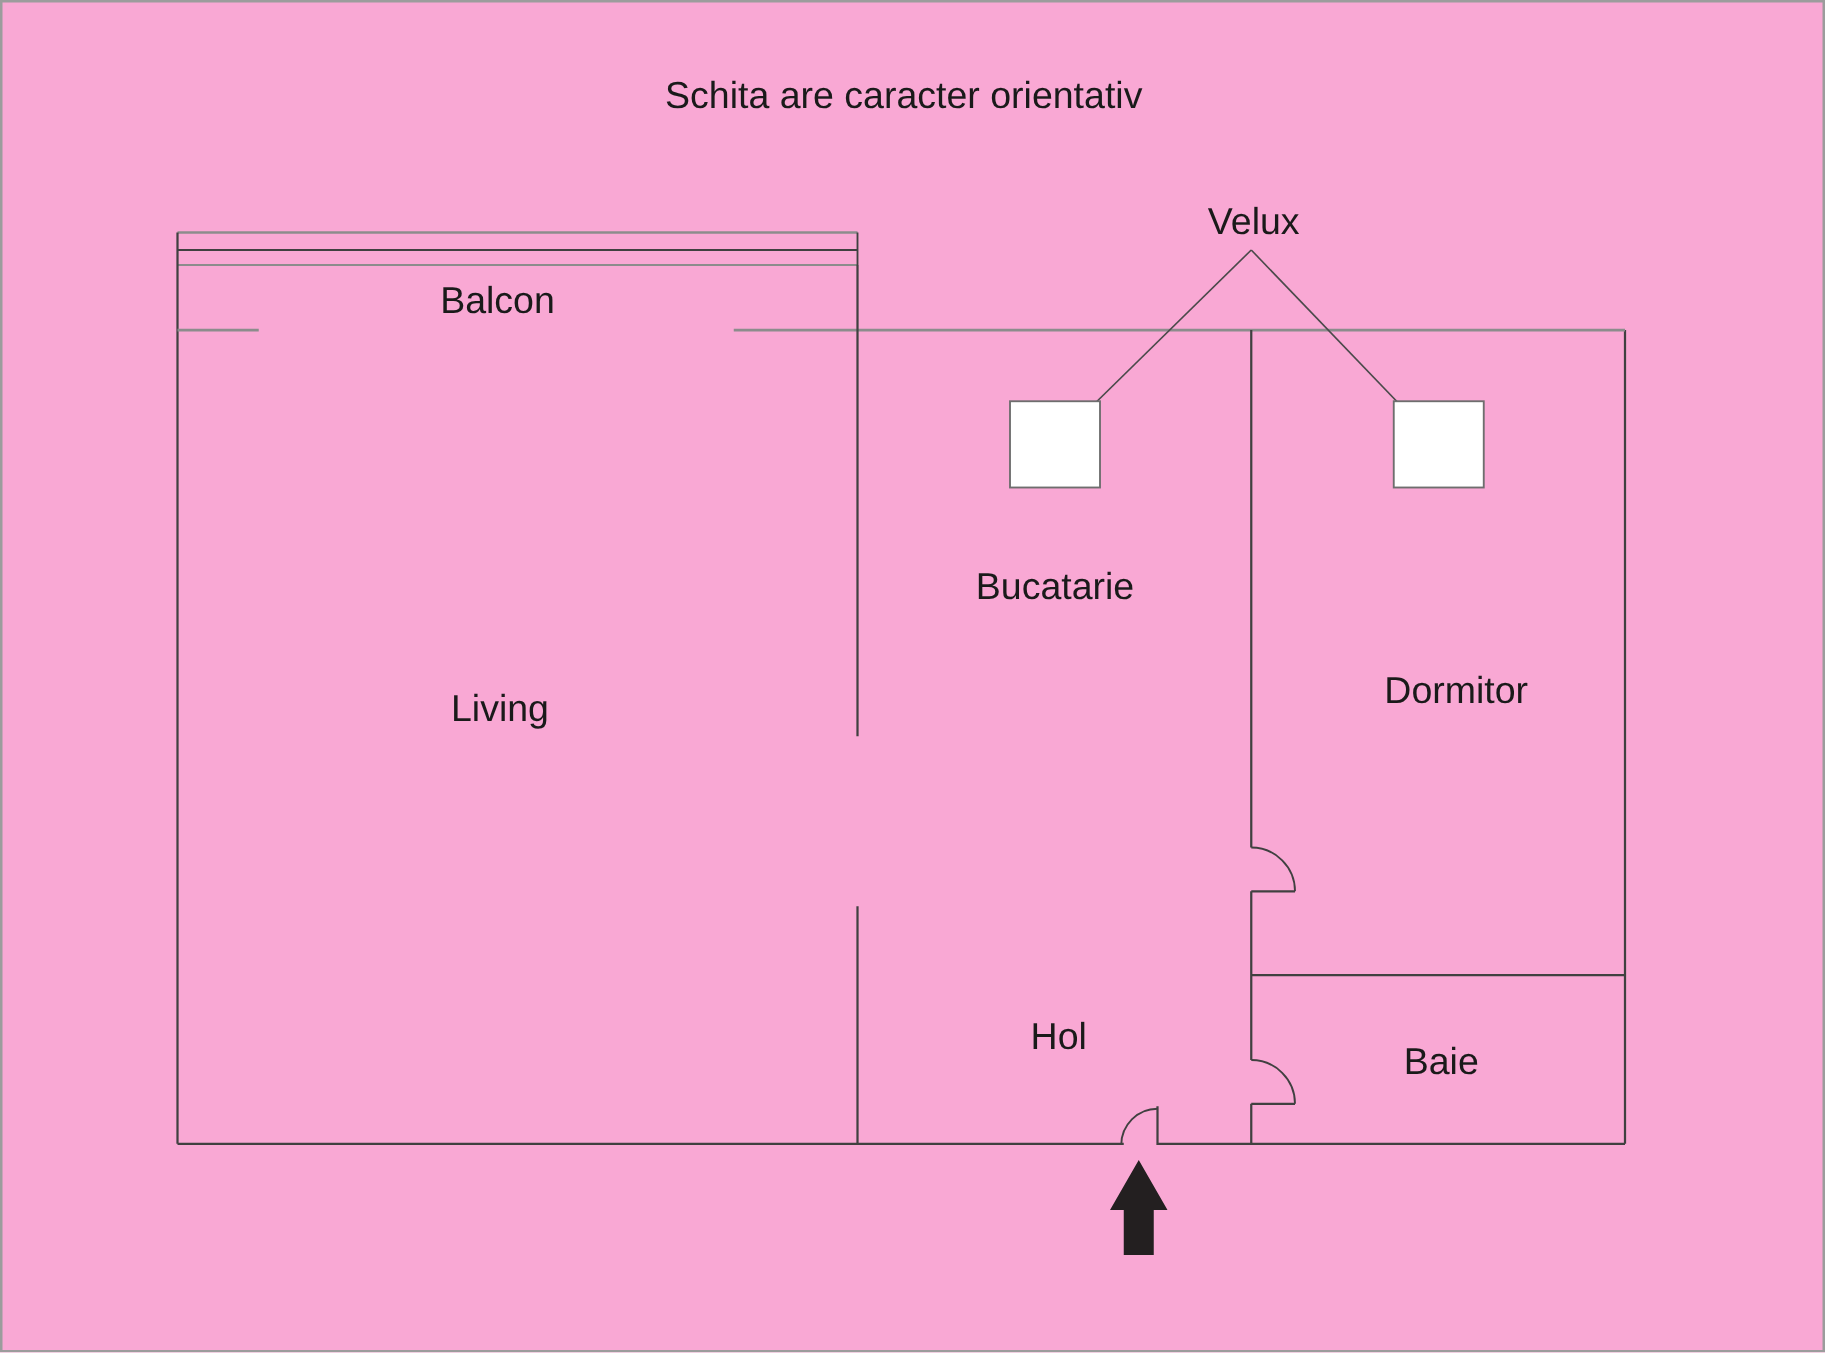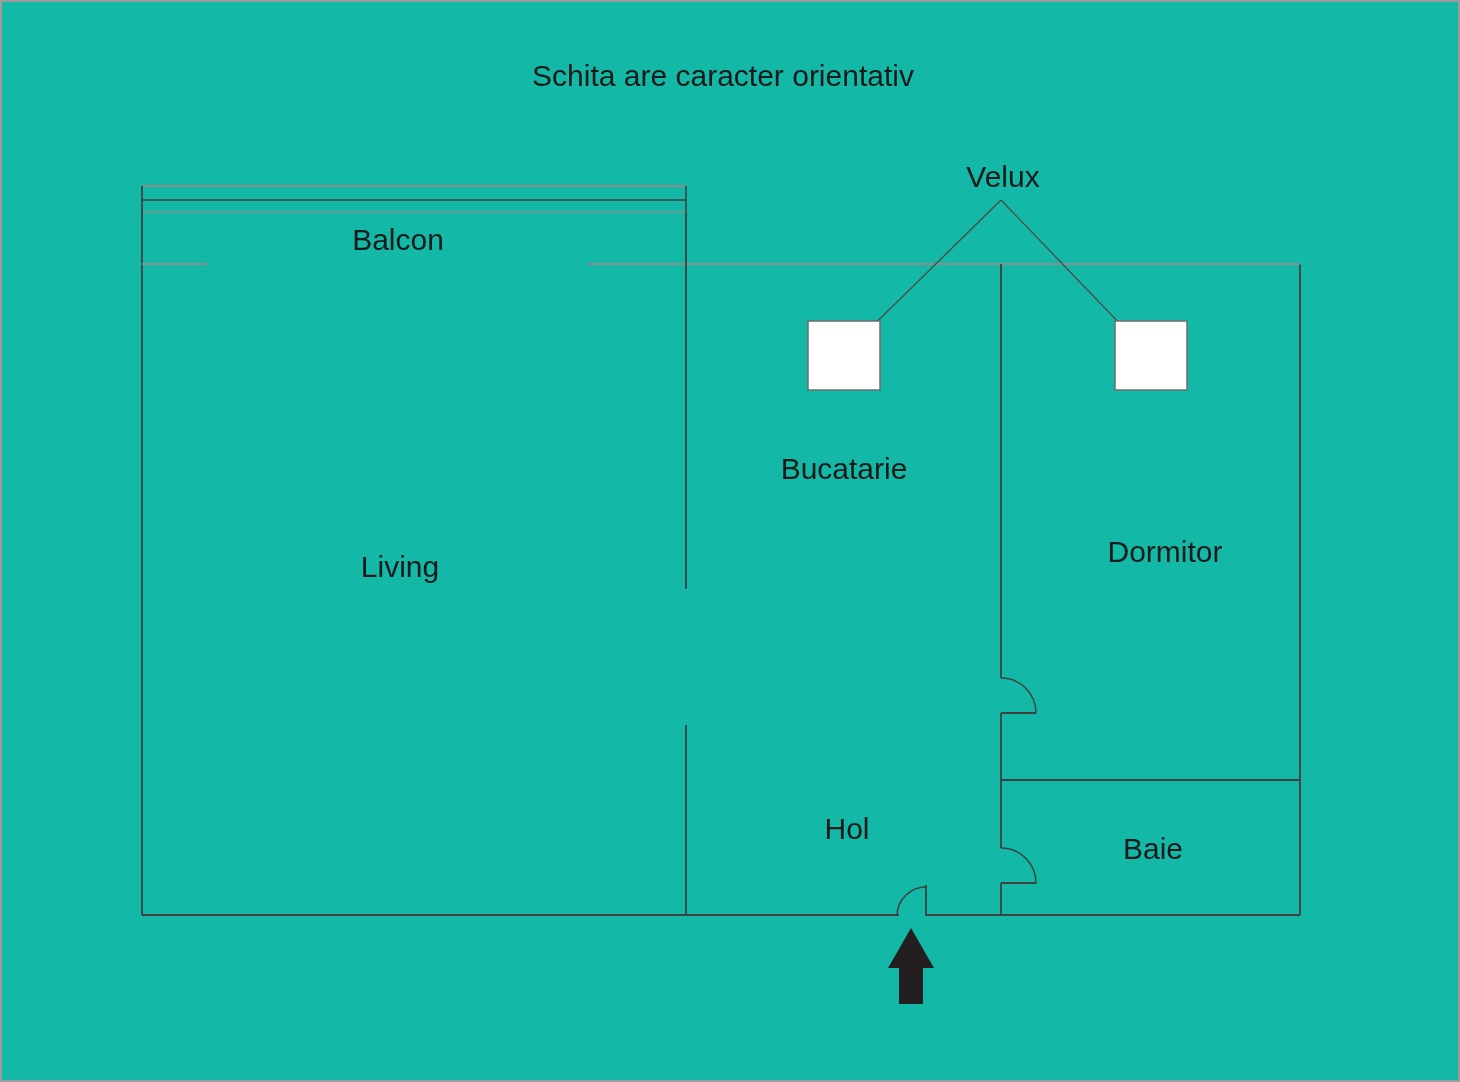--- a/index.html
+++ b/index.html
@@ -5,21 +5,21 @@
   html, body {
     margin: 0;
     padding: 0;
     background: #ffffff;
     font-family: "Liberation Sans", sans-serif;
   }
   .canvas {
     position: relative;
     width: 1460px;
     height: 1082px;
-    background: #14b8a6;
+    background: #f9a8d4;
     overflow: hidden;
   }
   svg { display: block; }
   .plan-text {
     fill: #1a1a1a;
     font-family: "Liberation Sans", sans-serif;
   }
   .t-title   { font-size: 30px; }
   .t-room    { font-size: 30px; }
 </style>

